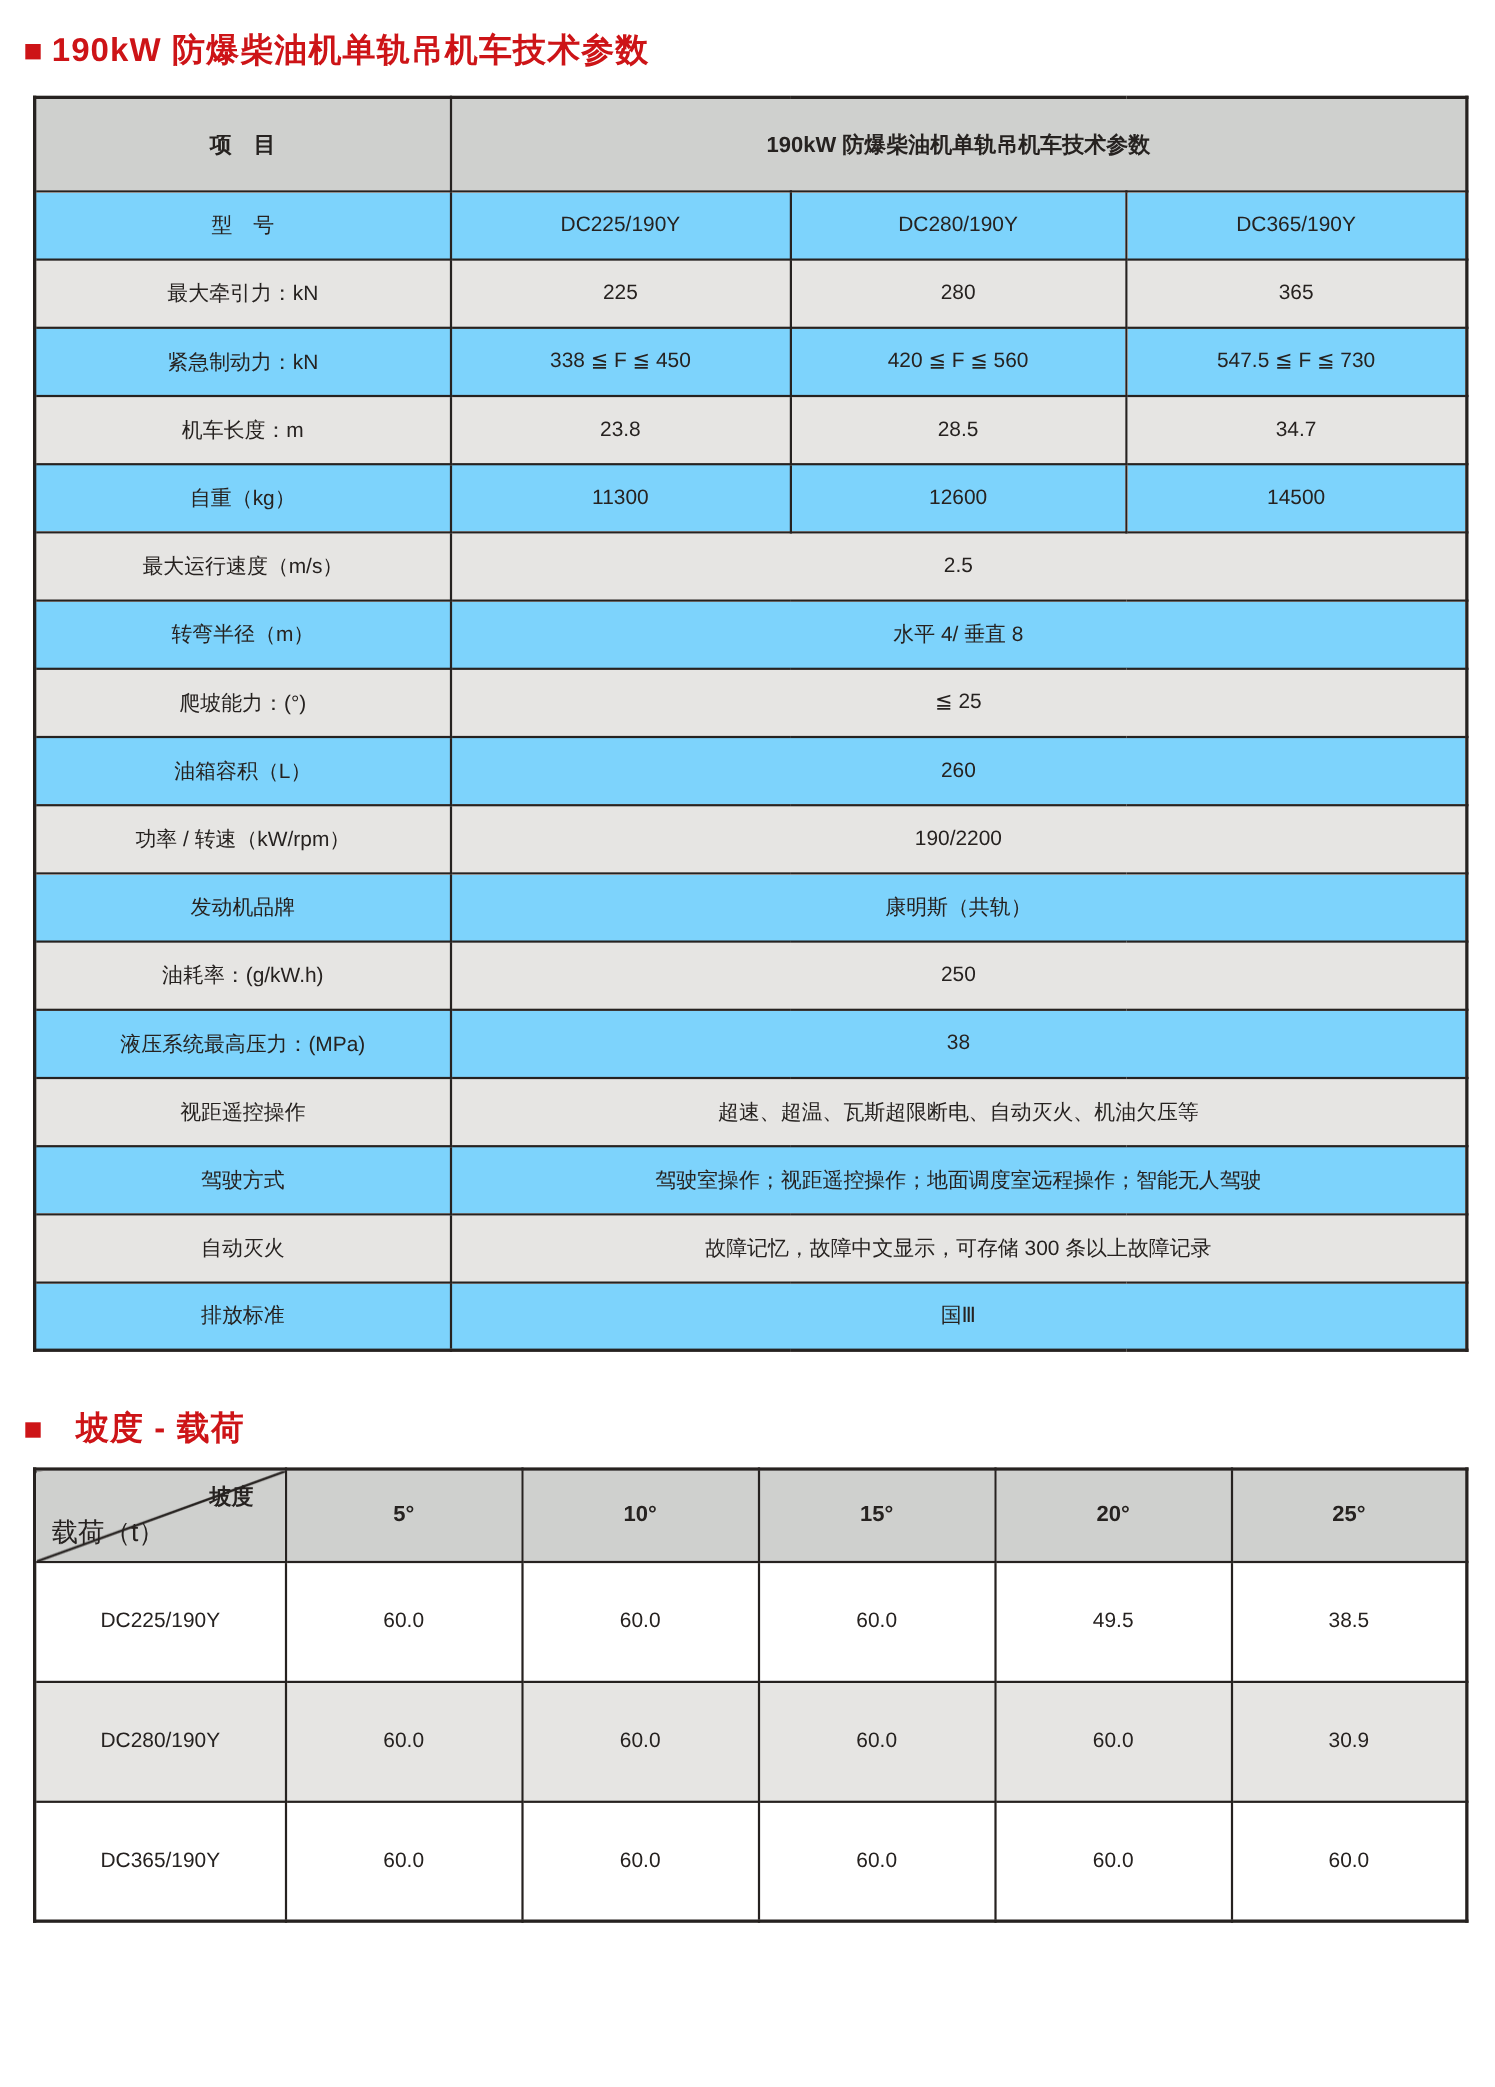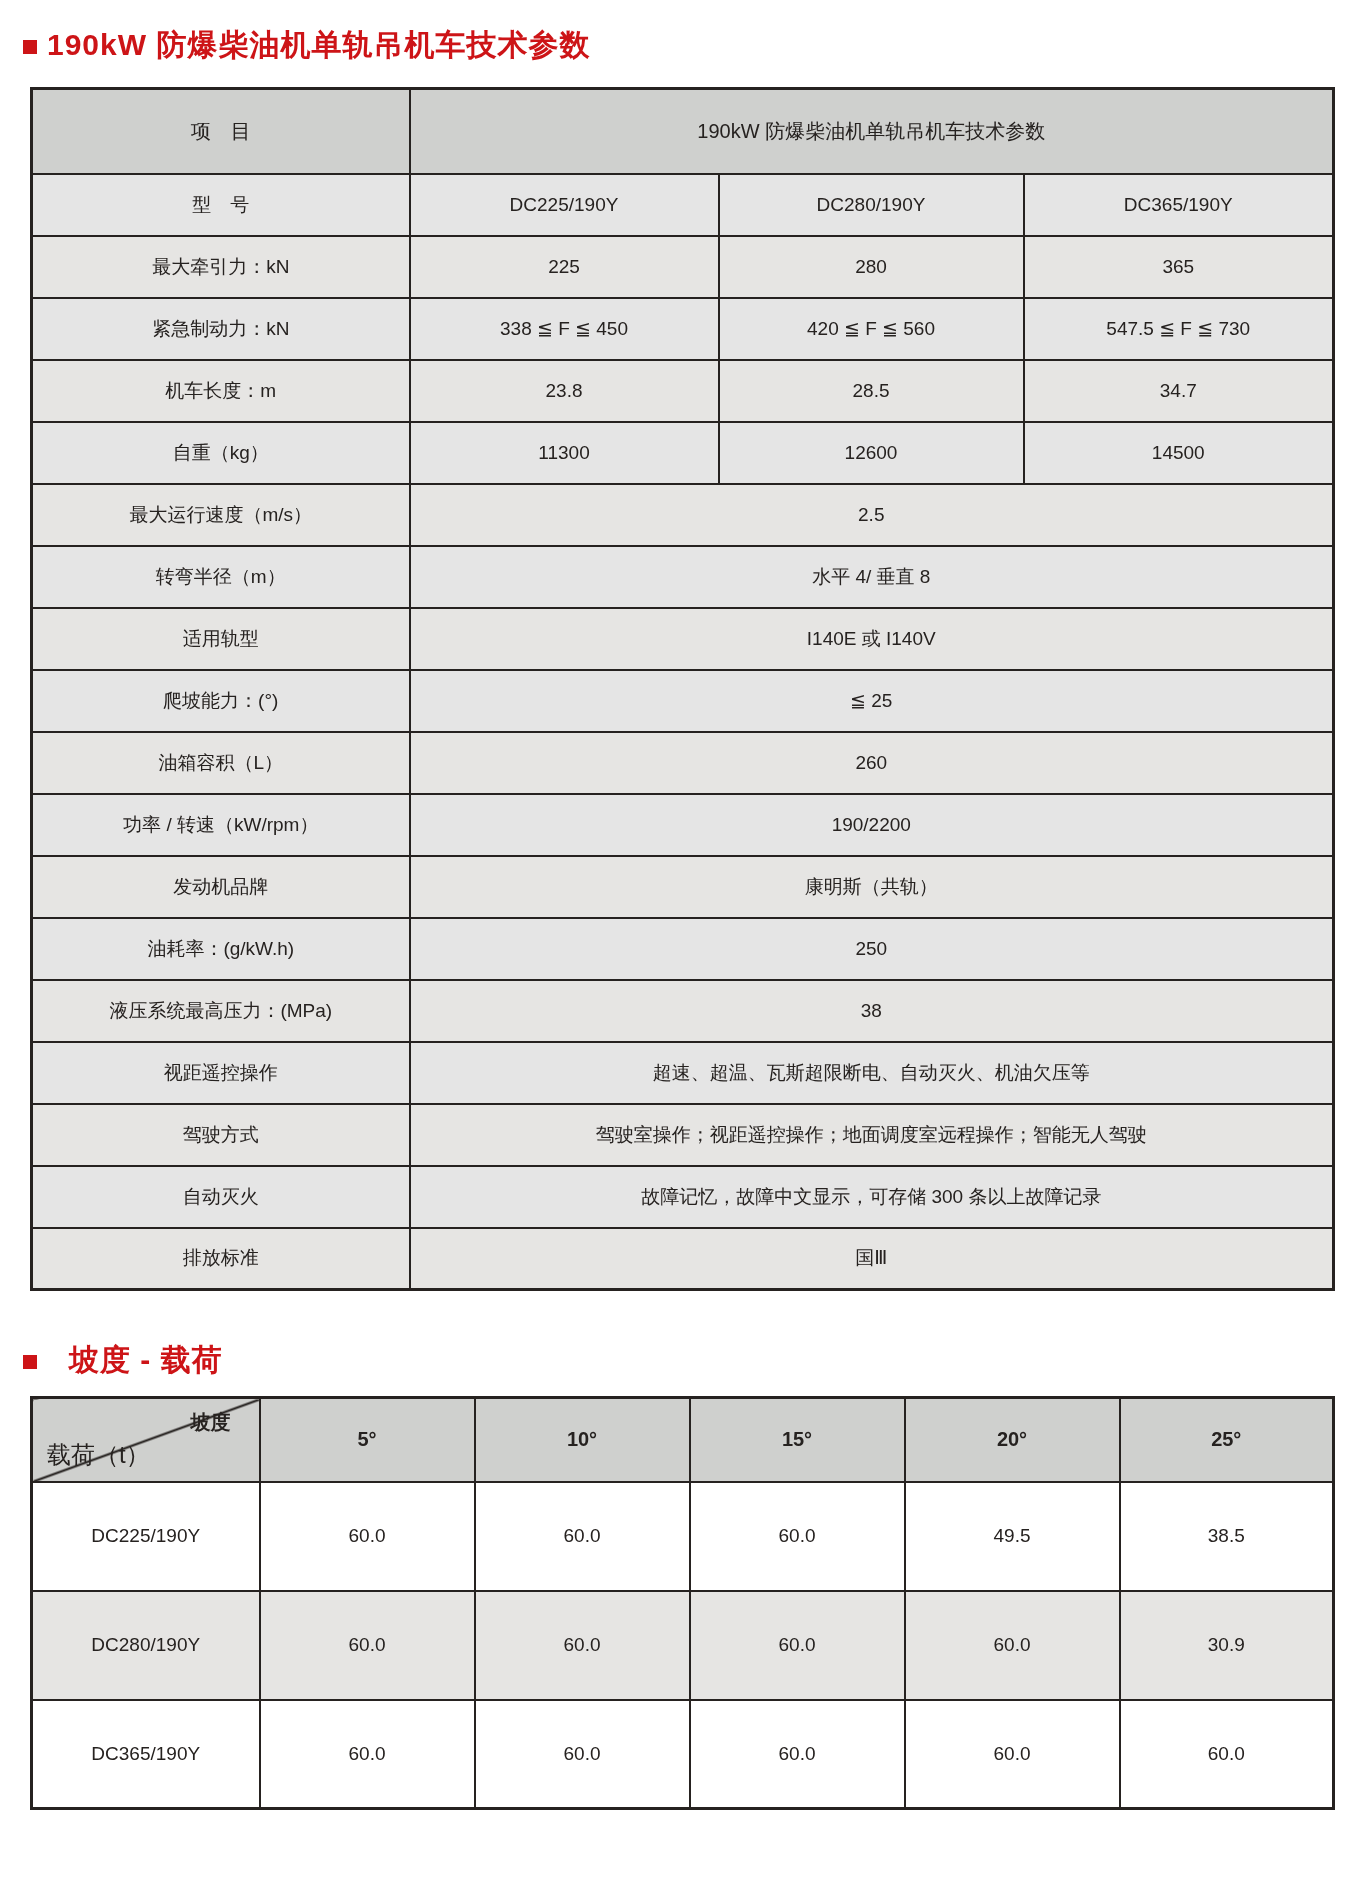--- a/index.html
+++ b/index.html
@@ -45,22 +45,22 @@
   td {
     text-align: center;
     vertical-align: middle;
     padding: 0 6px;
     overflow: hidden;
   }
 
   
   .spec { margin-top: 21px; }
   .spec thead tr { height: 85px; background: #cfd0ce; }
-  .spec thead td { font-weight: normal; font-size: 20px; }
-  .spec tbody tr { height: 62px; background: #e5e5e5; }
+  .spec thead td { font-weight: bold; font-size: 20px; }
+  .spec tbody tr { height: 62px; background: #7dd3fc; }
   .spec tbody tr:nth-child(even) { background: #e6e5e3; }
 
   
   .load { margin-top: 15px; }
   .load thead tr { height: 84px; background: #cfd0ce; }
   .load thead td { font-weight: bold; font-size: 20px; }
   .load tbody tr { height: 109px; background: #ffffff; }
   .load tbody tr:nth-child(even) { background: #e6e5e3; }
 
   
@@ -147,24 +147,20 @@
       </tr>
       <tr>
         <td>最大运行速度（m/s）</td>
         <td colspan="3">2.5</td>
       </tr>
       <tr>
         <td>转弯半径（m）</td>
         <td colspan="3">水平 4/ 垂直 8</td>
       </tr>
       <tr>
-        <td>适用轨型</td>
-        <td colspan="3">I140E 或 I140V</td>
-      </tr>
-      <tr>
         <td>爬坡能力：(°)</td>
         <td colspan="3">≦ 25</td>
       </tr>
       <tr>
         <td>油箱容积（L）</td>
         <td colspan="3">260</td>
       </tr>
       <tr>
         <td>功率 / 转速（kW/rpm）</td>
         <td colspan="3">190/2200</td>

